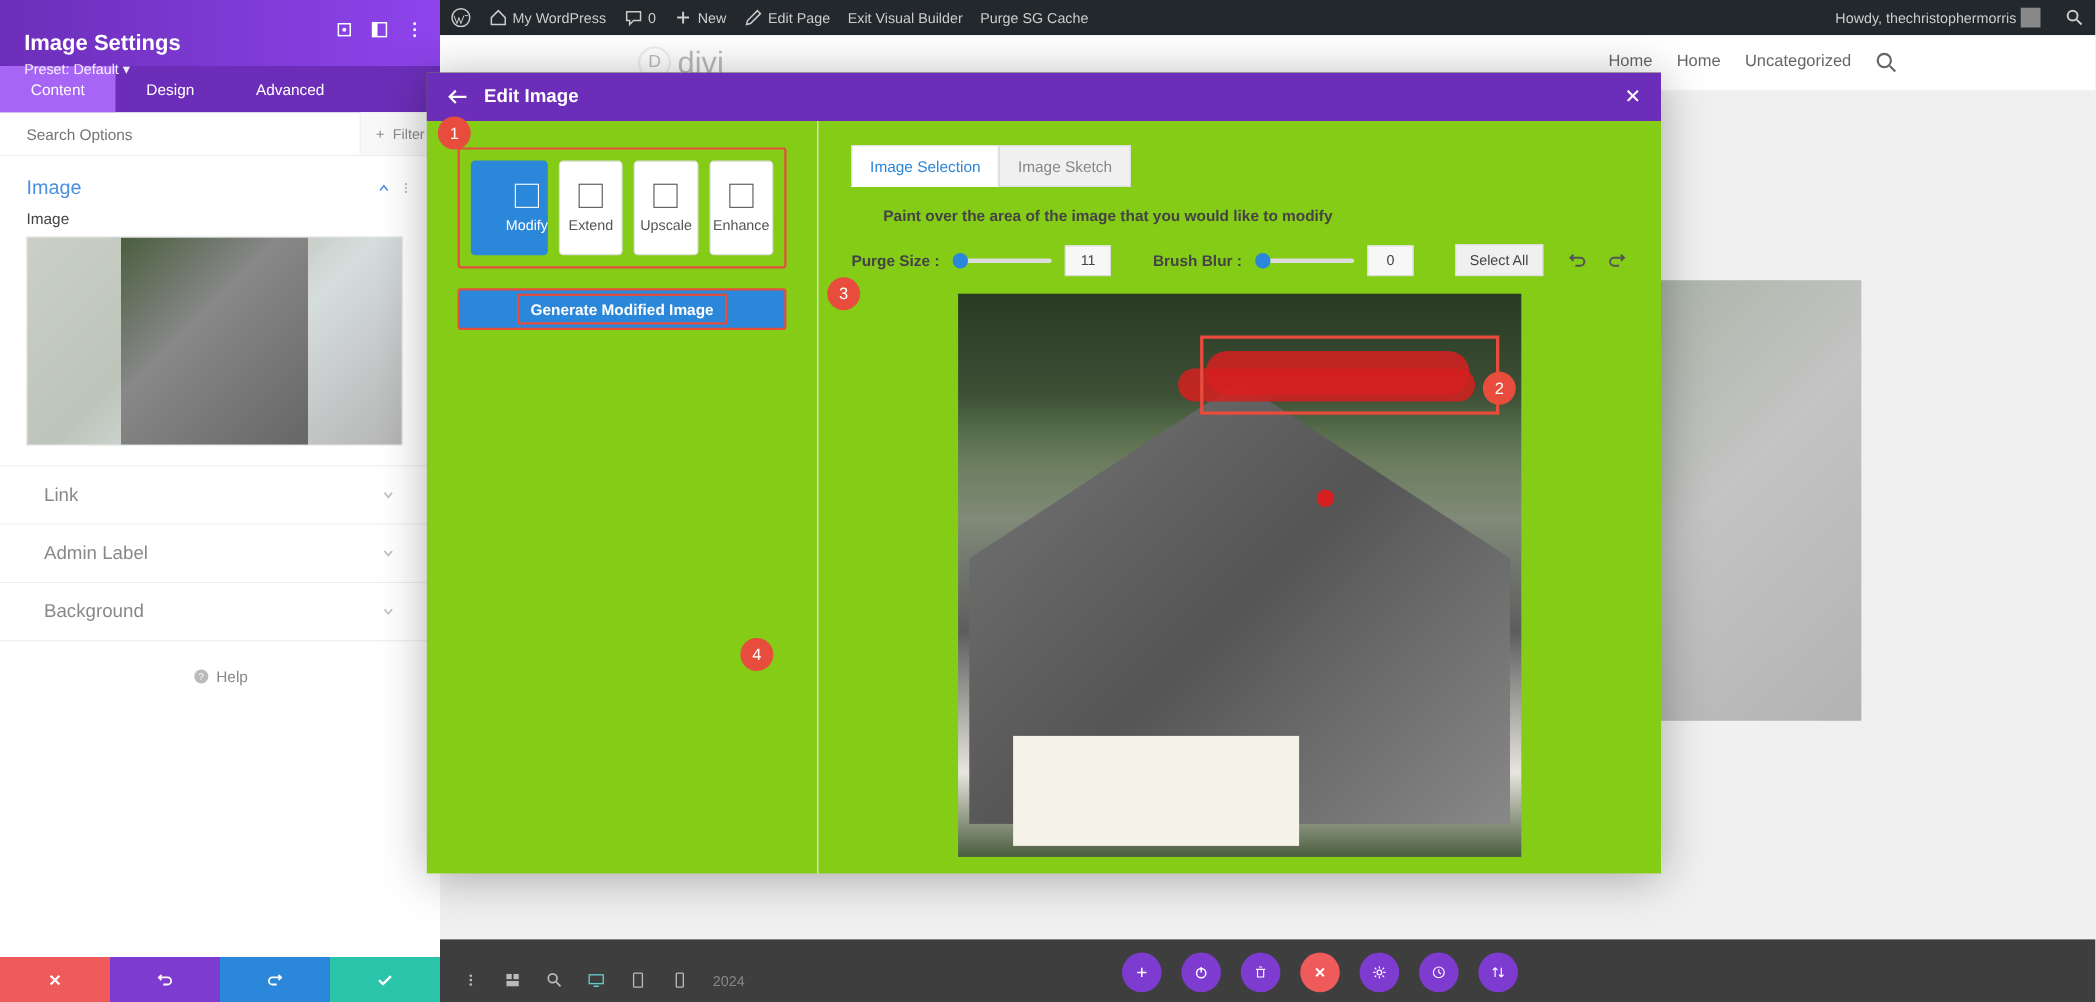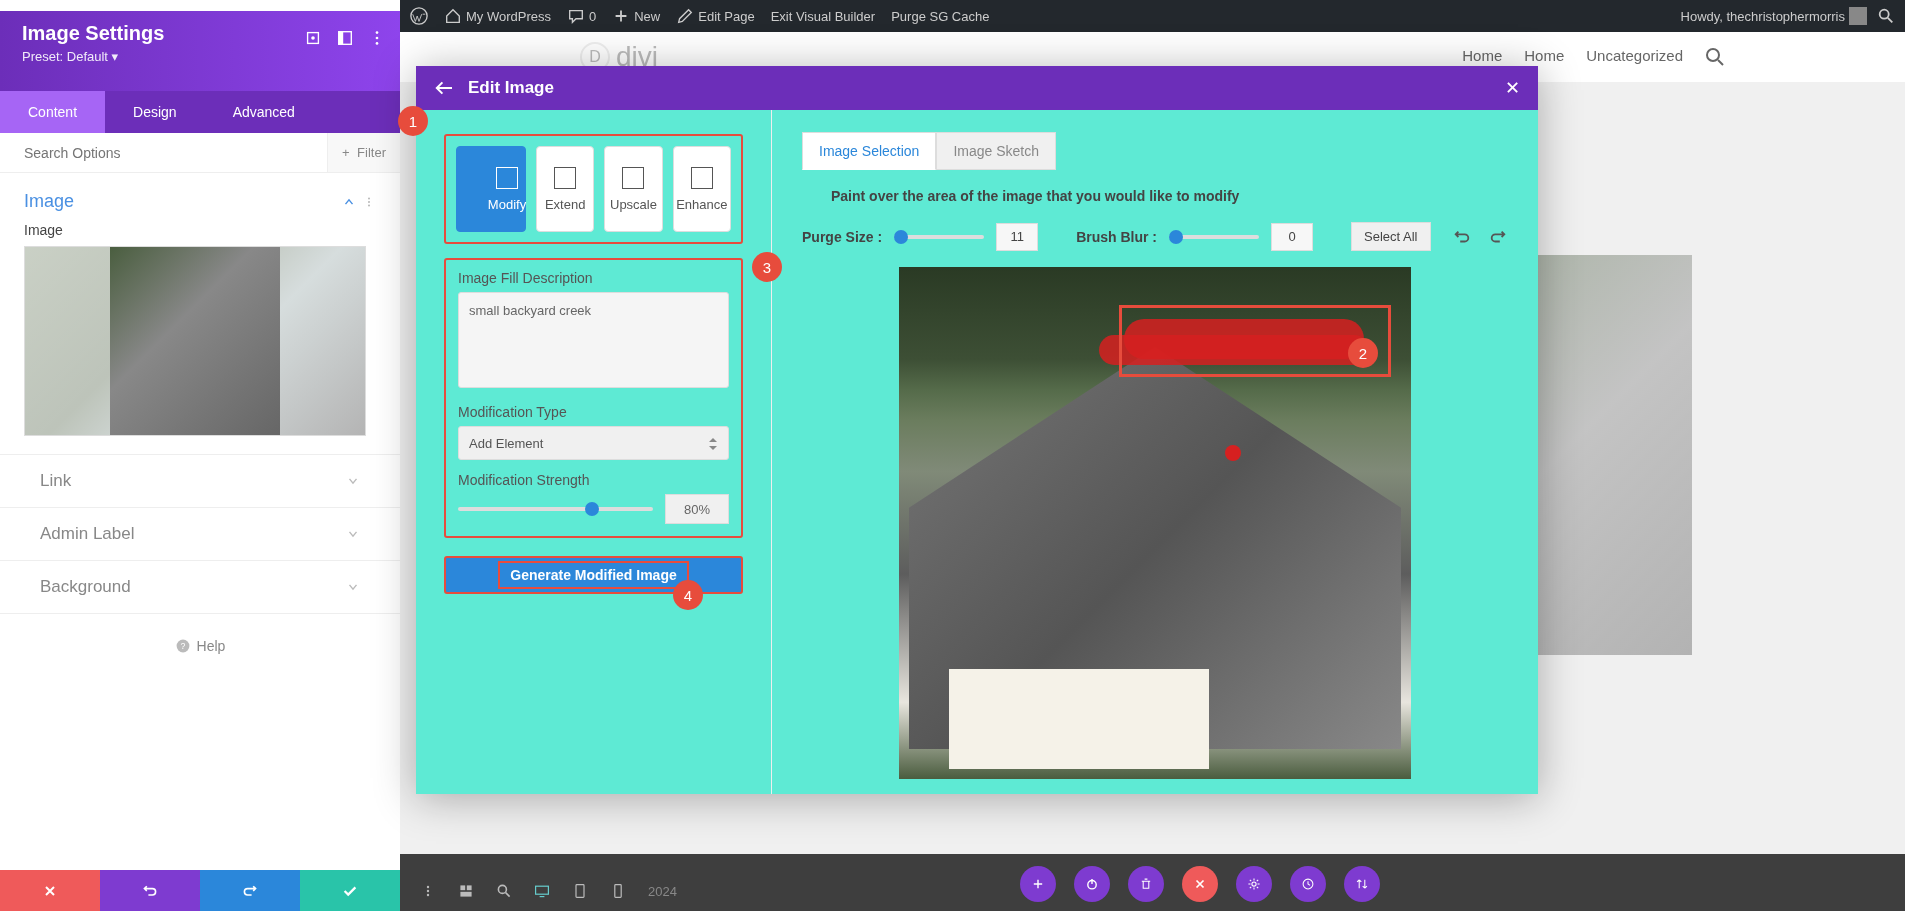--- a/index.html
+++ b/index.html
@@ -1,35 +1,35 @@
 <!DOCTYPE html>
 <html><head>
 <meta charset="utf-8">
 <style>
 * { box-sizing: border-box; margin: 0; padding: 0; font-family: -apple-system, BlinkMacSystemFont, 'Segoe UI', sans-serif; }
 body { width: 1905px; height: 911px; overflow: hidden; position: relative; background: #f0f0f0; }
 
 
 .wp-admin-bar { position: absolute; top: 0; left: 400px; right: 0; height: 32px; background: #23282d; color: #eee; display: flex; align-items: center; padding: 0 10px; font-size: 13px; }
 .wp-admin-bar .left-items { display: flex; align-items: center; gap: 16px; }
-.wp-admin-bar .right-items { margin-left: auto; display: flex; align-items: center; gap: 10px; }
+.wp-admin-bar .right-items { margin-left: auto; display: flex; align-items: center; gap: 22px; }
 .wp-item { color: #ccc; cursor: pointer; display: flex; align-items: center; gap: 4px; }
 .wp-icon { width: 18px; height: 18px; display: inline-block; }
 .avatar { width: 18px; height: 18px; background: #888; display: inline-block; }
 
 
 .page-nav { position: absolute; top: 32px; left: 400px; right: 0; height: 50px; background: #fff; display: flex; align-items: center; padding: 0 180px 0 180px; }
 .divi-logo { color: #bbb; font-size: 28px; font-weight: 300; display: flex; align-items: center; gap: 6px; }
 .divi-logo .circle { width: 30px; height: 30px; border: 2px solid #eee; border-radius: 50%; display: flex; align-items: center; justify-content: center; font-size: 16px; }
 .page-nav .menu { margin-left: auto; display: flex; gap: 22px; color: #666; font-size: 15px; }
 .magnify { width: 20px; height: 20px; }
 
 
 .settings-panel { position: absolute; top: 0; left: 0; width: 400px; height: 870px; background: #fff; z-index: 5; }
-.settings-header { height: 80px; background: linear-gradient(90deg, #6c2eb9 0%, #8e44ec 100%); color: #fff; padding: 11px 22px 8px; position: relative; margin-top: 11px; }
+.settings-header { height: 60px; background: linear-gradient(90deg, #6c2eb9 0%, #8e44ec 100%); color: #fff; padding: 28px 22px 8px; position: relative; }
 .settings-header h2 { font-size: 20px; font-weight: 600; }
 .settings-header .preset { font-size: 13px; margin-top: 4px; opacity: 0.9; }
 .settings-header .hdr-icons { position: absolute; right: 14px; top: 18px; display: flex; gap: 14px; }
 .hdr-icon { width: 18px; height: 18px; cursor: pointer; }
 
 .tabs { display: flex; height: 42px; background: #6c2eb9; }
 .tabs .tab { flex: 0 0 auto; padding: 0 28px; display: flex; align-items: center; color: #fff; font-size: 14px; cursor: pointer; background: #7e3bd0; }
 .tabs .tab.active { background: #a665f5; }
 .tabs .tab:not(.active) { background: transparent; }
 
@@ -52,21 +52,21 @@
 
 
 .settings-actions { position: absolute; bottom: 0; left: 0; width: 400px; height: 41px; display: flex; }
 .settings-actions .act { flex: 1; display: flex; align-items: center; justify-content: center; color: #fff; cursor: pointer; }
 .act.red { background: #ef5a5a; }
 .act.purple { background: #7e3bd0; }
 .act.blue { background: #2b87da; }
 .act.green { background: #29c4a9; }
 
 
-.modal { position: absolute; top: 66px; left: 416px; width: 1122px; height: 728px; background: #5eead4; z-index: 10; box-shadow: 0 4px 40px rgba(0,0,0,0.3); }
+.modal { position: absolute; top: 66px; left: 388px; width: 1122px; height: 728px; background: #84cc16; z-index: 10; box-shadow: 0 4px 40px rgba(0,0,0,0.3); }
 .modal-header { height: 44px; background: #6c2eb9; color: #fff; display: flex; align-items: center; padding: 0 18px; }
 .modal-header .back { margin-right: 14px; cursor: pointer; }
 .modal-header h3 { font-size: 17px; font-weight: 600; }
 .modal-header .close { margin-left: auto; cursor: pointer; font-size: 18px; }
 
 .modal-body { display: flex; height: calc(100% - 44px); }
 .modal-left { width: 356px; padding: 24px 28px 20px 28px; border-right: 1px solid #eee; position: relative; }
 .modal-right { flex: 1; padding: 22px 30px; }
 
 .mode-tiles { display: flex; gap: 10px; border: 2.5px solid #e74c3c; border-radius: 3px; padding: 10px; position: relative; }
@@ -316,33 +316,20 @@
           </div>
         <div class="mode-tile">
             <span class="tile-icon"></span>
             <span>Upscale</span>
           </div>
         <div class="mode-tile">
             <span class="tile-icon"></span>
             <span>Enhance</span>
           </div>
       </div>
-      <div class="fill-group" style="margin-top:14px;">
-        <div class="desc-label" style="margin-top:0">Image Fill Description</div>
-        <textarea class="fill-textarea" style="">small backyard creek</textarea>
-        <div class="desc-label">Modification Type</div>
-        <div class="select-wrap"><select class="select-box"><option>Add Element</option></select></div>
-        <div class="desc-label">Modification Strength</div>
-        <div class="slider-row">
-          <div class="slider">
-              <div class="thumb" style="left:65%"></div>
-            </div>
-          <div class="slider-val">80%</div>
-        </div>
-      </div>
       <button class="gen-btn"><span>Generate Modified Image</span></button>
     </div>
     <div class="modal-right">
       <div class="sub-tabs">
         <div class="sub-tab active">Image Selection</div>
         <div class="sub-tab">Image Sketch</div>
       </div>
       <div class="instruction">Paint over the area of the image that you would like to modify</div>
       <div class="brush-row">
         <span class="brush-label">Purge Size :</span>

